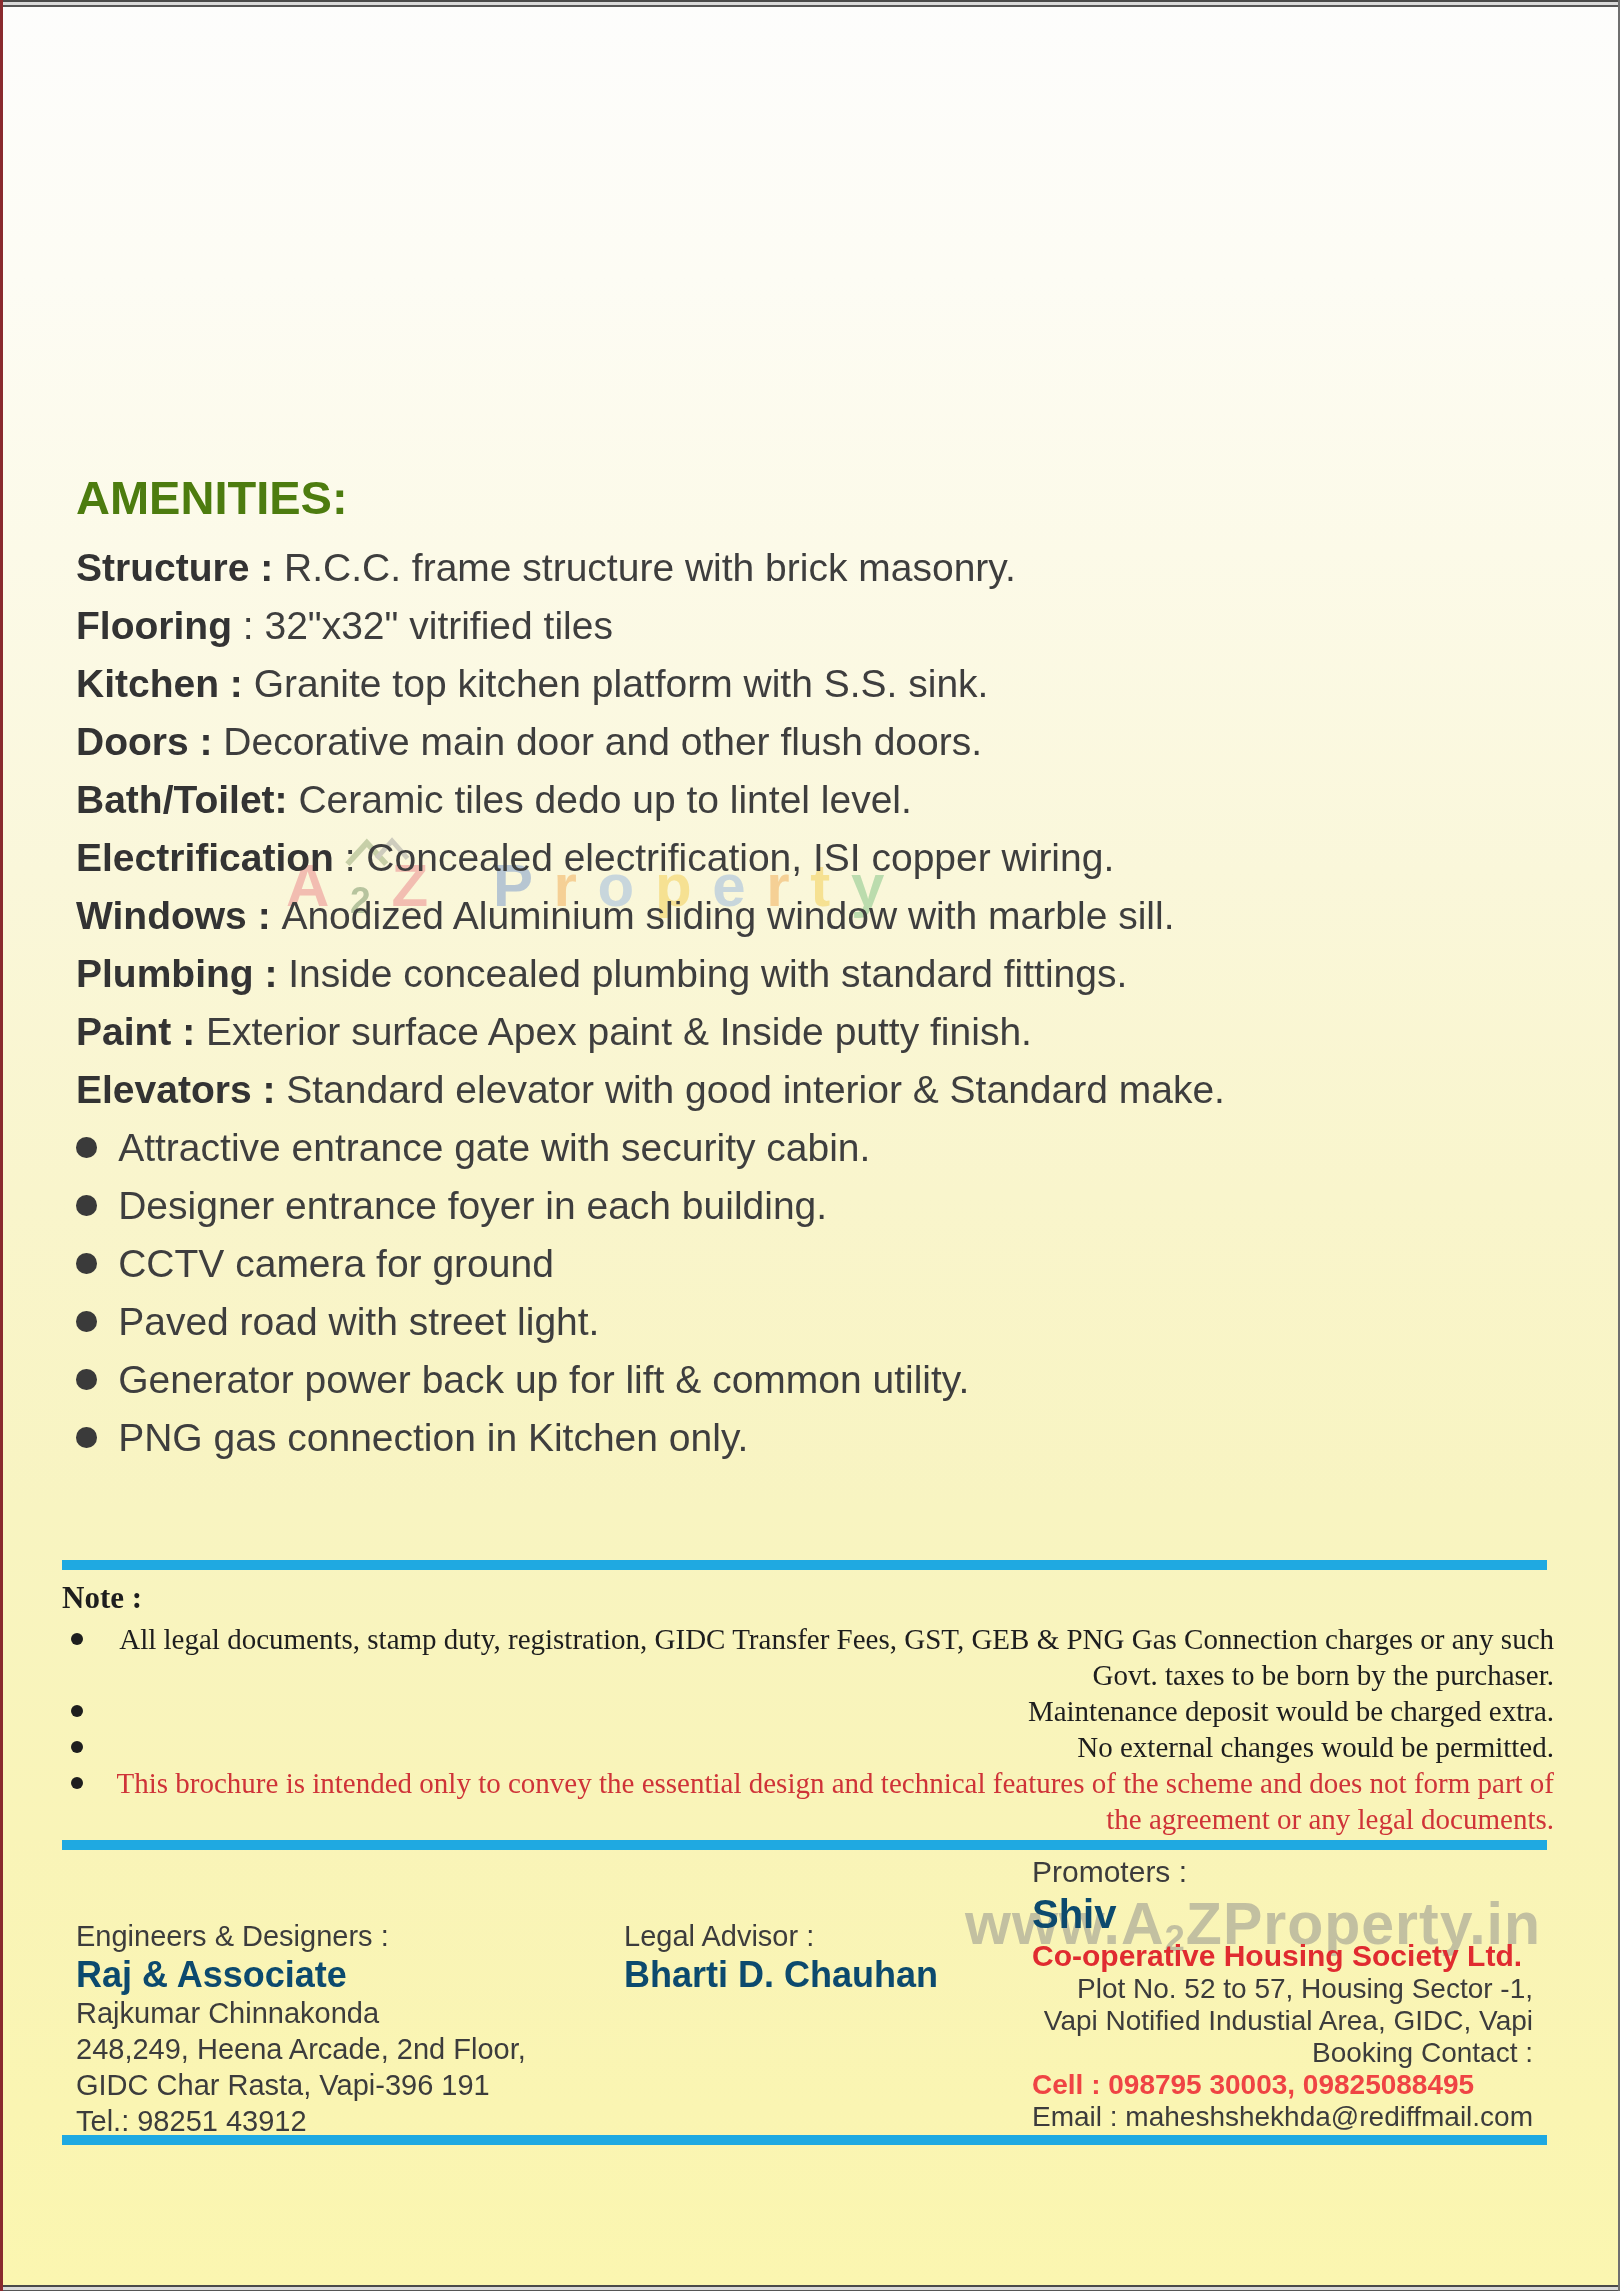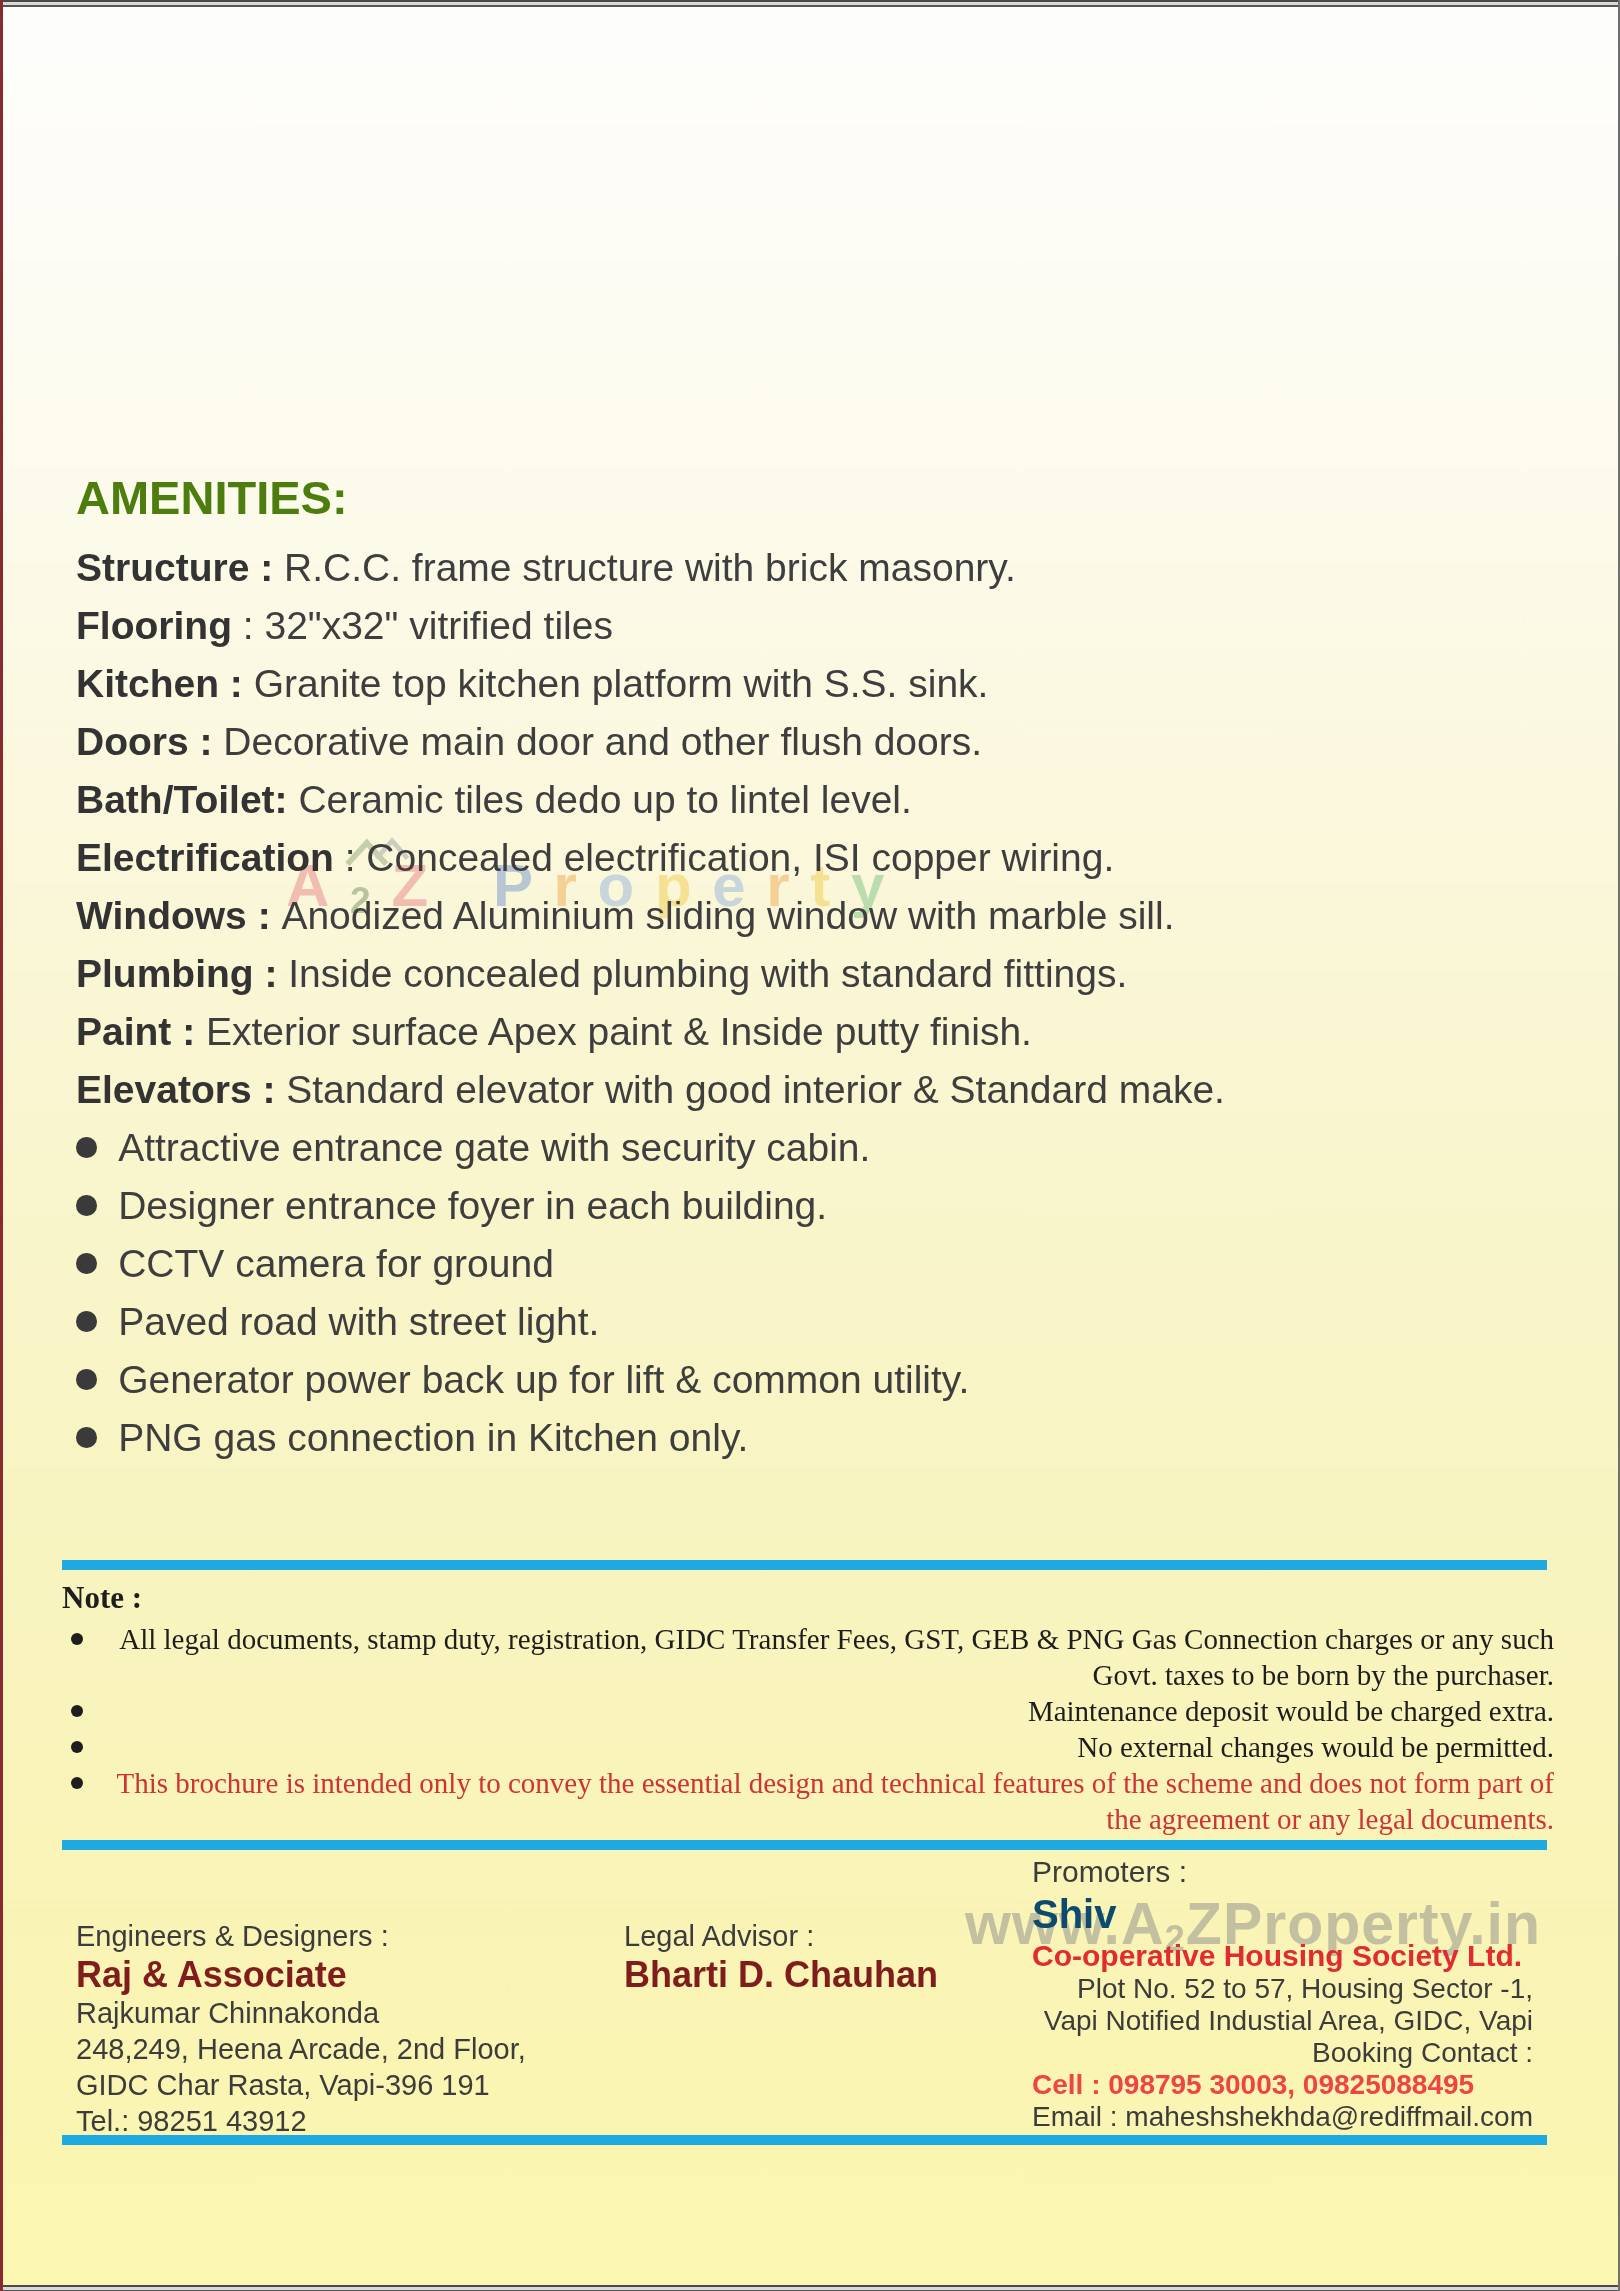--- a/index.html
+++ b/index.html
@@ -61,21 +61,21 @@
   .note-item{position:relative;padding-left:51px;font-size:29px;line-height:36px;width:1441px;}
   .ndot{position:absolute;left:8.8px;top:11.8px;width:12.7px;height:12.7px;border-radius:50%;background:#1e1e1e;}
   .note-item[data-style="red"]{color:#cf3338;}
 
   
   .promoters-label{position:absolute;left:1032px;top:1855px;font-size:30px;color:#3c3c3c;z-index:1;}
   .fcol{position:absolute;top:1918px;z-index:1;color:#3c3c3c;font-size:29px;line-height:36px;}
   .col-eng{left:76px;}
   .col-legal{left:624px;}
   .fcol .fheading{font-size:29px;line-height:36px;}
-  .fcol .fname{font-size:36px;line-height:41px;font-weight:bold;color:#7f1d1d;}
+  .fcol .fname{font-size:36px;line-height:41px;font-weight:bold;color:#0c4a6e;}
   .col-prom{position:absolute;left:1032px;top:1890px;z-index:1;color:#3c3c3c;}
   .col-prom .pname{font-size:40px;line-height:49px;font-weight:bold;color:#0c4a6e;margin-bottom:0;}
   .col-prom .porg{font-size:30px;line-height:34px;font-weight:bold;color:#e02b30;}
   .col-prom .pline{font-size:28px;line-height:32px;text-align:right;}
   .col-prom .pcell{font-size:28px;line-height:32px;font-weight:bold;color:#ef4444;}
 </style>
 </head>
 <body>
 
 <div>

